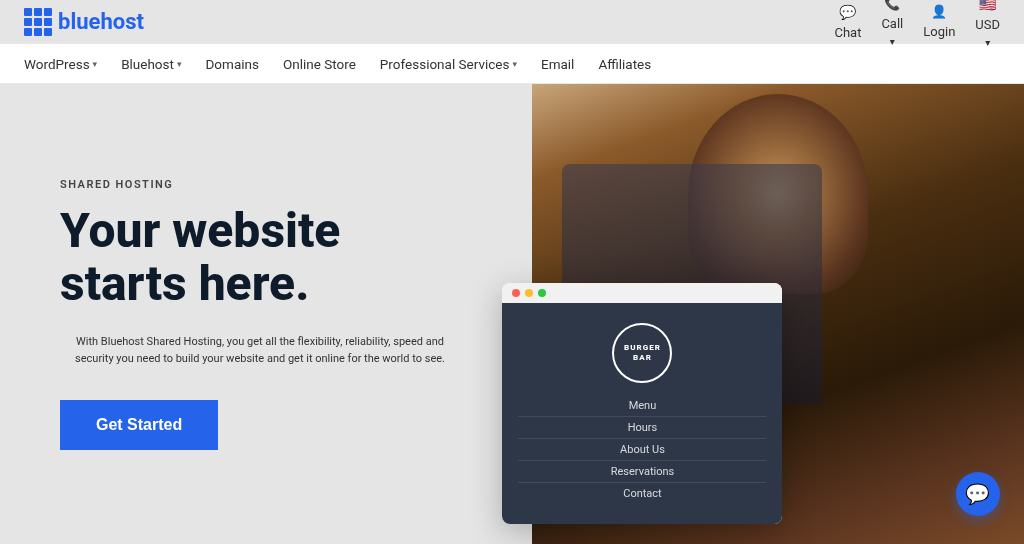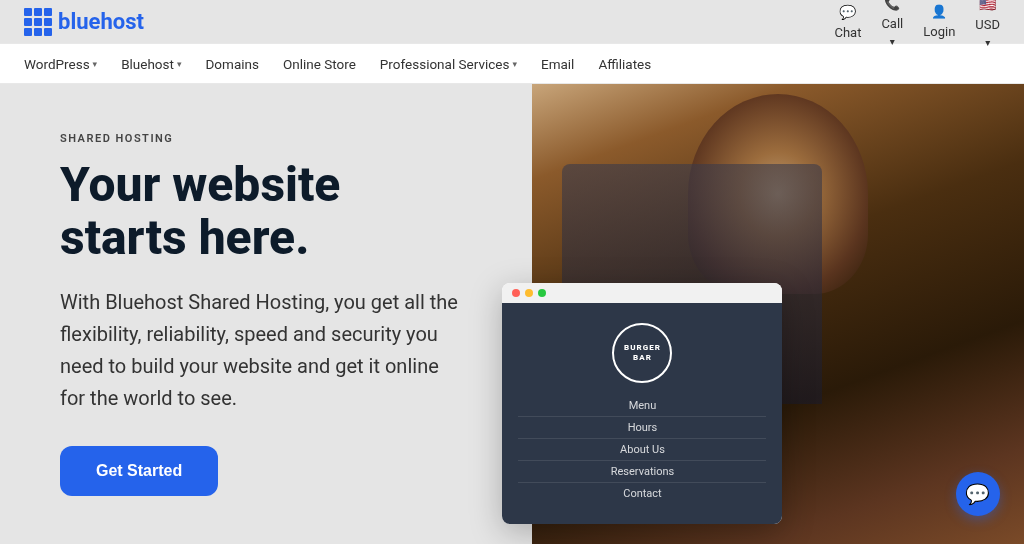--- a/index.html
+++ b/index.html
@@ -101,34 +101,35 @@
       margin-bottom: 14px;
     }
     .hero-title {
       font-size: 48px;
       font-weight: 800;
       color: #0d1b2a;
       line-height: 1.1;
       margin-bottom: 22px;
     }
     .hero-desc {
-      font-size: 20px;
+      font-size: 11px;
       color: #333;
       line-height: 1.6;
       max-width: 400px;
       margin-bottom: 32px;
+      text-align: center;
     }
     .cta-btn {
       display: inline-block;
       background: #2563eb;
       color: #fff;
       font-size: 16px;
       font-weight: 700;
       padding: 16px 36px;
-      border-radius: 12px;
+      border-radius: 0;
       cursor: pointer;
       border: none;
       width: fit-content;
     }
 
     
     .hero-right {
       width: 48%;
       position: relative;
     }

